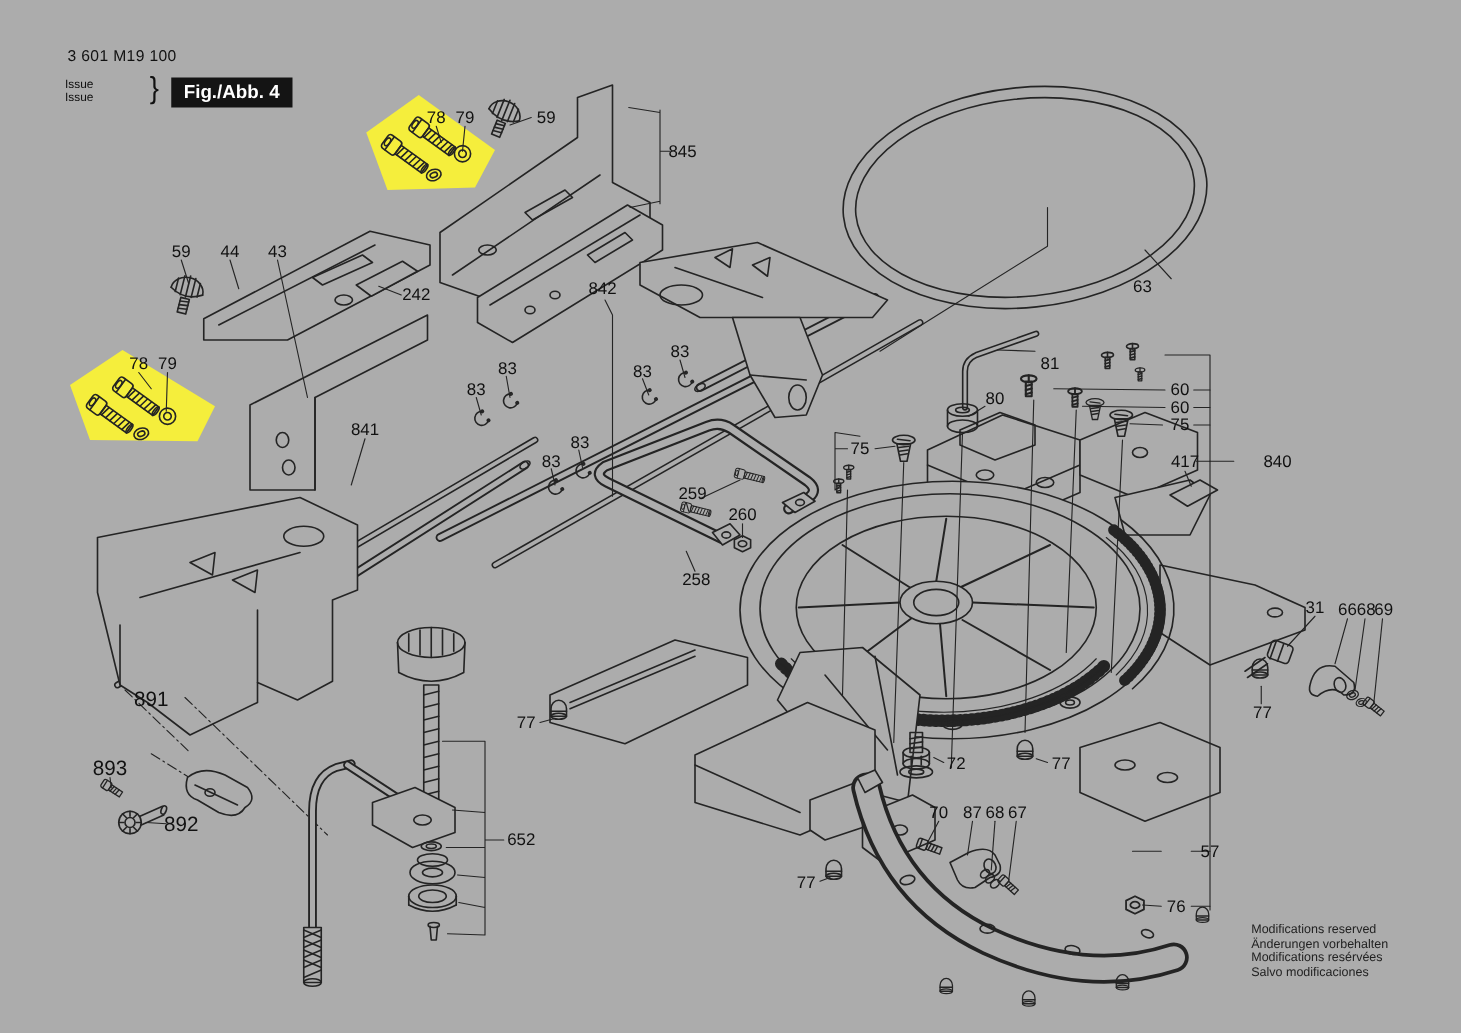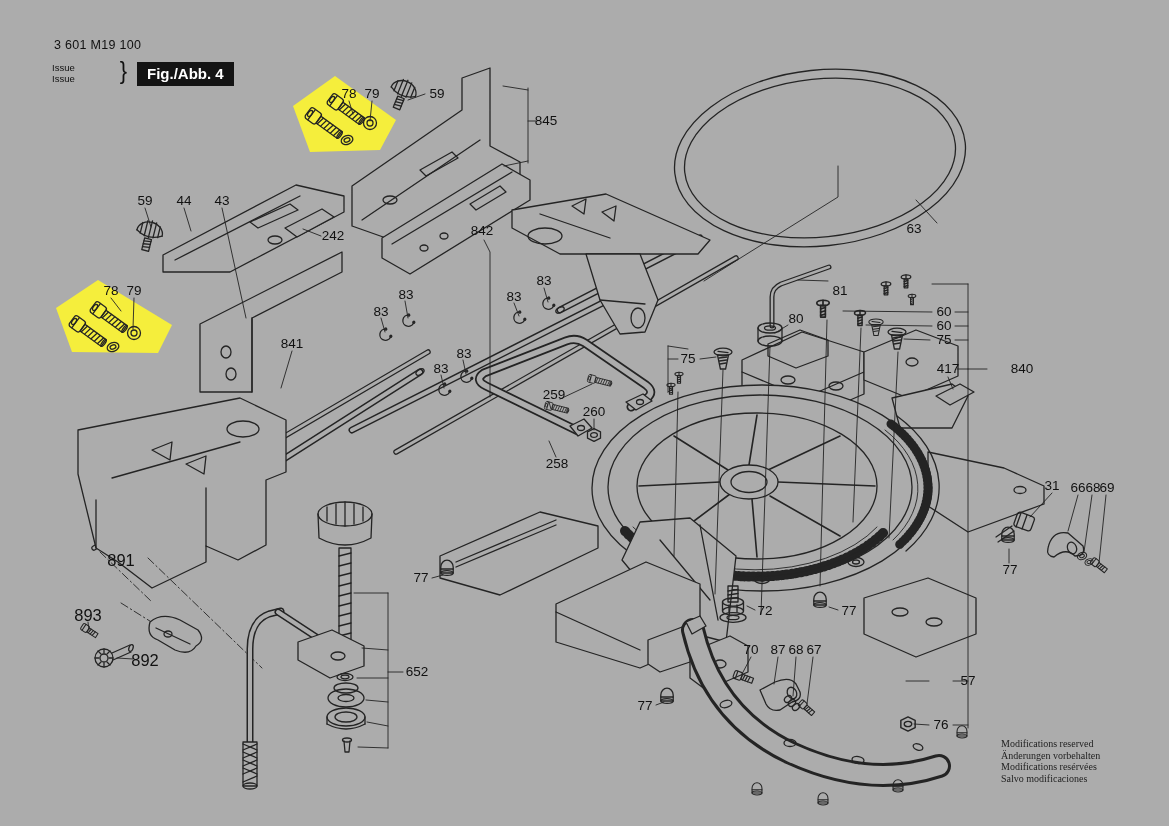--- a/index.html
+++ b/index.html
@@ -29,21 +29,21 @@
   
   .plabel{
     position:absolute;transform:translate(-50%,-50%);
     font-size:13.5px;font-weight:normal;color:var(--label-text,#111);
     white-space:nowrap;line-height:1;
   }
   .plabel.big{font-size:16.5px;}
   
   .footer{
     position:absolute;left:1001px;top:738px;
-    font-size:10px;line-height:11.5px;color:var(--footer-text,#222);font-family:Liberation Serif, serif;
+    font-size:10px;line-height:11.5px;color:var(--footer-text,#222);
   }
   
   .art{stroke:var(--line,#242424);fill:none;stroke-width:1.3;stroke-linejoin:round;stroke-linecap:round;}
   .f{fill:var(--background,#acacac);}
   .hl{fill:var(--highlight,#f5ee3c);stroke:none;}
   .thin{stroke-width:0.9;}
   .dd{stroke-width:0.9;stroke-dasharray:8 3 1.5 3;}
   .rod-o{stroke-width:7;} .rod-i{stroke-width:4;stroke:var(--background,#acacac);}
   .bar-o{stroke-width:5.5;} .bar-i{stroke-width:3;stroke:var(--background,#acacac);}
   .tube-o{stroke-width:9;} .tube-i{stroke-width:5.5;stroke:var(--background,#acacac);}

